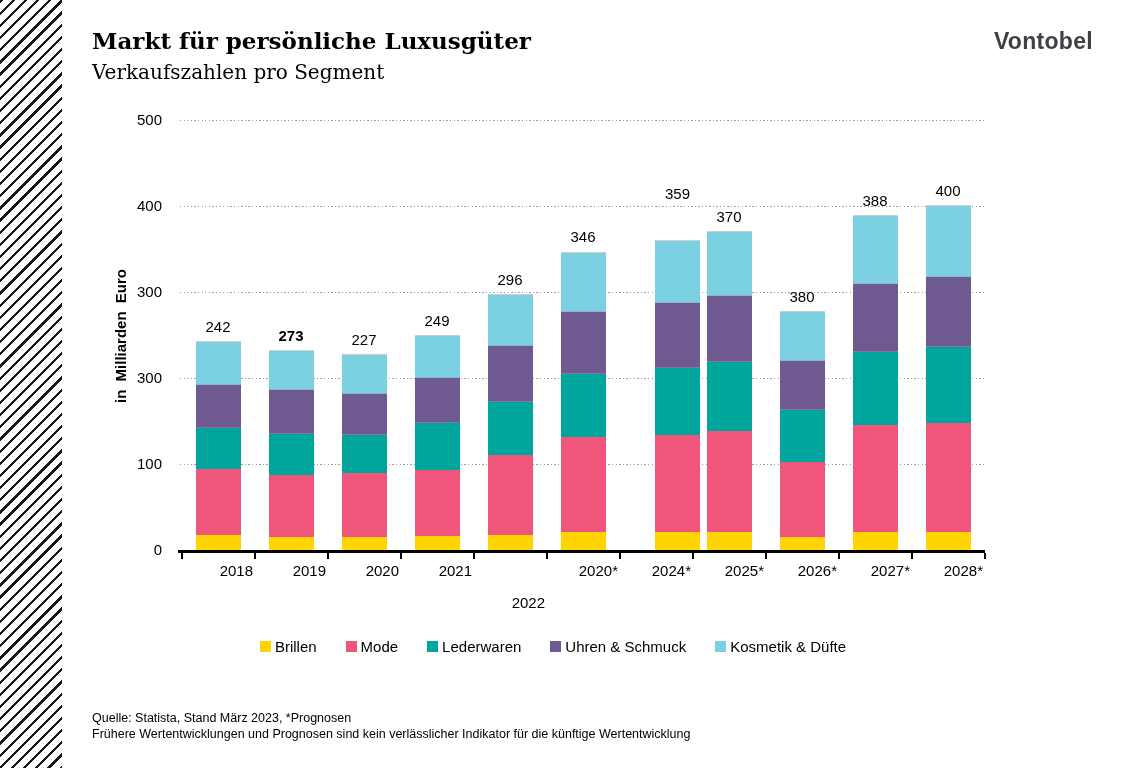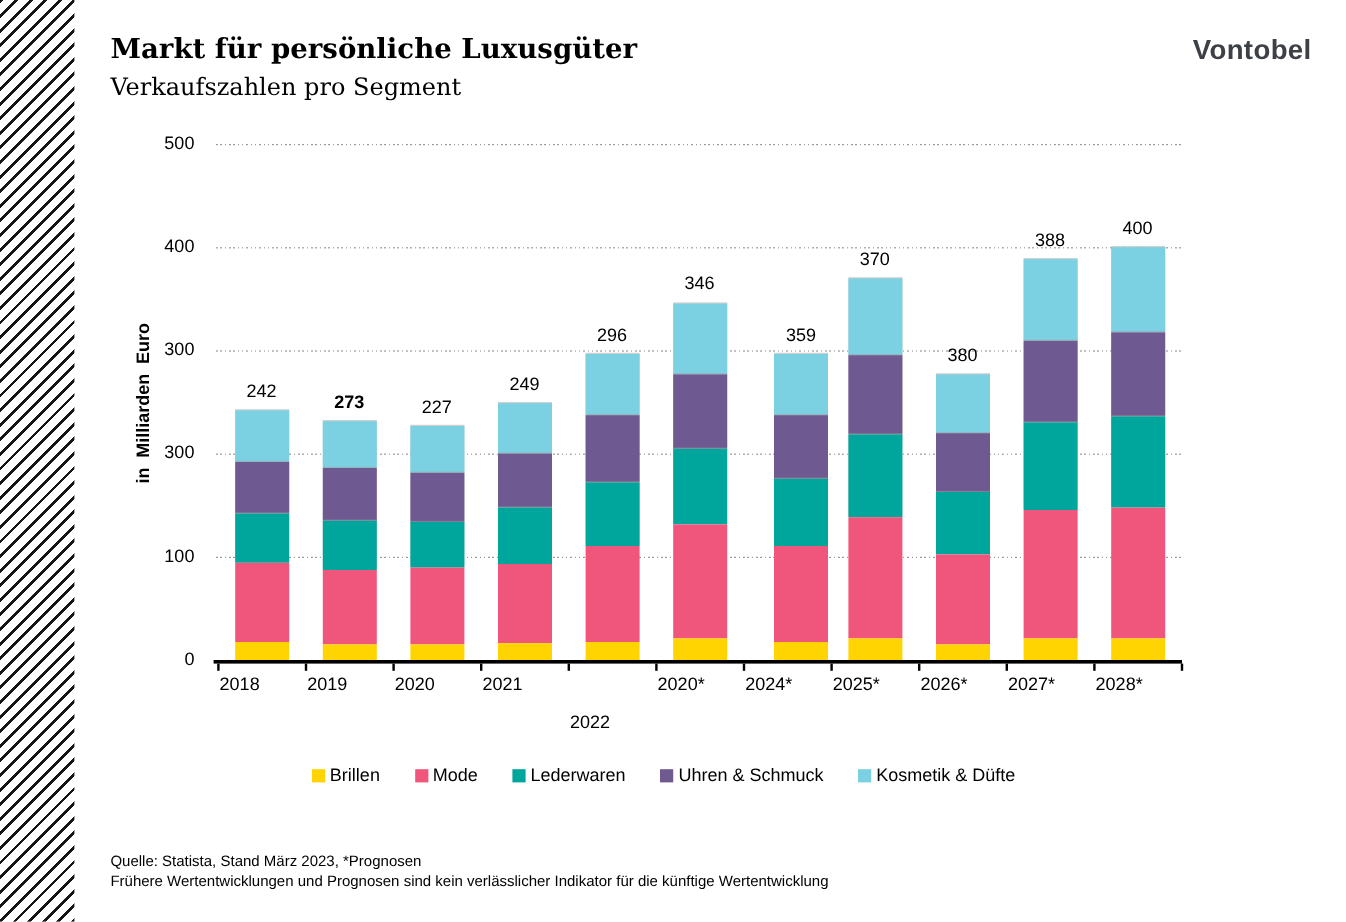--- a/index.html
+++ b/index.html
@@ -41,21 +41,21 @@
   .bar{
     position:absolute;bottom:0;width:45px;
     display:flex;flex-direction:column-reverse;
   }
   .seg{width:100%;}
   .seg.sep{box-shadow:0 -1px 0 0 rgba(160,160,160,0.5);}
   .total-label{
     position:absolute;top:-24px;left:-14px;right:-14px;text-align:center;font-size:15px;
   }
   .xlabel{
-    position:absolute;top:442px;width:70px;text-align:left;font-size:15px;
+    position:absolute;top:442px;width:70px;text-align:right;font-size:15px;
   }
   #legend{
     position:absolute;left:62px;top:638px;width:982px;
     display:flex;justify-content:center;align-items:center;gap:29px;font-size:15px;
   }
   .legend-item{display:flex;align-items:center;gap:4px;}
   .swatch{width:11px;height:11px;flex:0 0 auto;}
   .footer{position:absolute;left:92px;top:710px;font-size:12.5px;line-height:16px;}
 </style>
 </head>
@@ -128,21 +128,21 @@
     <div class="xlabel" style="left: 297px; margin-top: 32px;">2022</div>
     <div class="bar" style="left: 382.5px; height: 297.56px;">
       <div class="seg" style="height: 18.06px; background: rgb(255, 212, 0);"></div>
       <div class="seg" style="height: 94.6px; background: rgb(240, 85, 124);"></div>
       <div class="seg sep" style="height: 63.64px; background: rgb(0, 166, 155);"></div>
       <div class="seg sep" style="height: 61.92px; background: rgb(110, 89, 145);"></div>
       <div class="seg sep" style="height: 59.34px; background: rgb(123, 209, 226);"></div>
       <div class="total-label">346</div>
     </div>
     <div class="xlabel" style="left: 370px;">2020*</div>
-    <div class="bar" style="left: 467px; height: 255px; justify-content: flex-end;">
+    <div class="bar" style="left: 477px; height: 341px;">
       <div class="seg" style="height: 18.06px; background: rgb(255, 212, 0);"></div>
       <div class="seg" style="height: 97.18px; background: rgb(240, 85, 124);"></div>
       <div class="seg sep" style="height: 67.08px; background: rgb(0, 166, 155);"></div>
       <div class="seg sep" style="height: 64.5px; background: rgb(110, 89, 145);"></div>
       <div class="seg sep" style="height: 61.92px; background: rgb(123, 209, 226);"></div>
       <div class="total-label">359</div>
     </div>
     <div class="xlabel" style="left: 443px;">2024*</div>
     <div class="bar" style="left: 528.5px; height: 318.2px; justify-content: flex-end;">
       <div class="seg" style="height: 18.06px; background: rgb(255, 212, 0);"></div>

